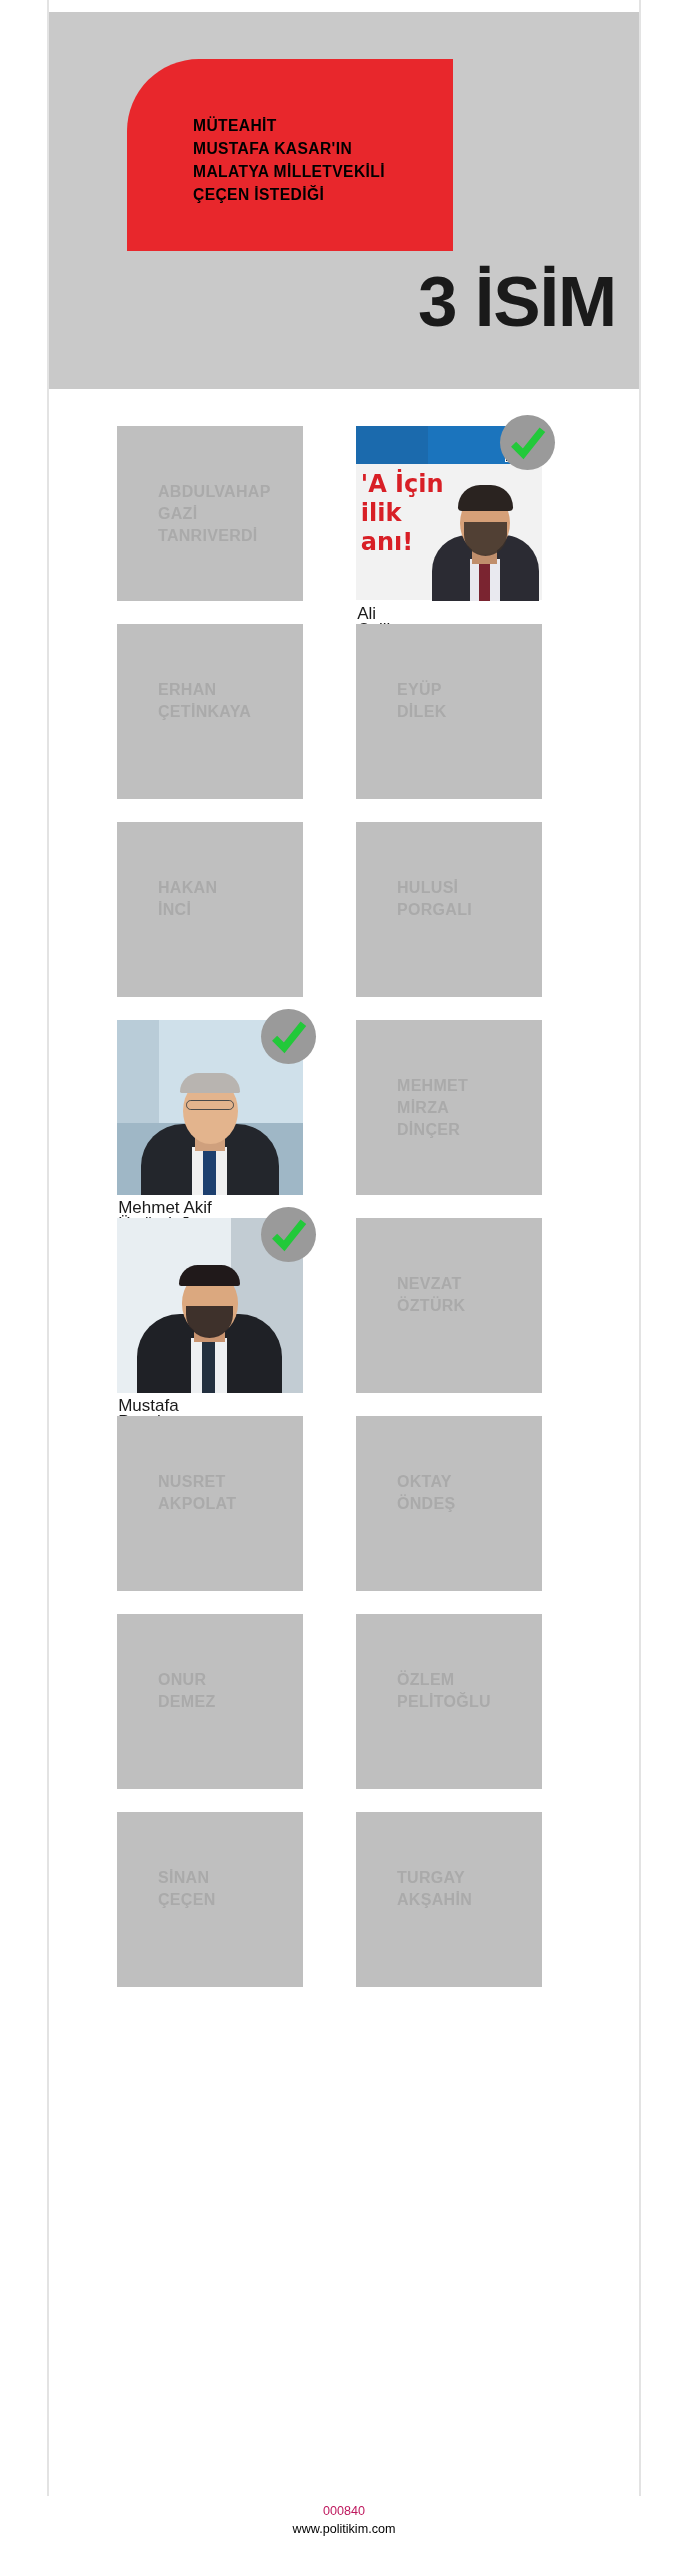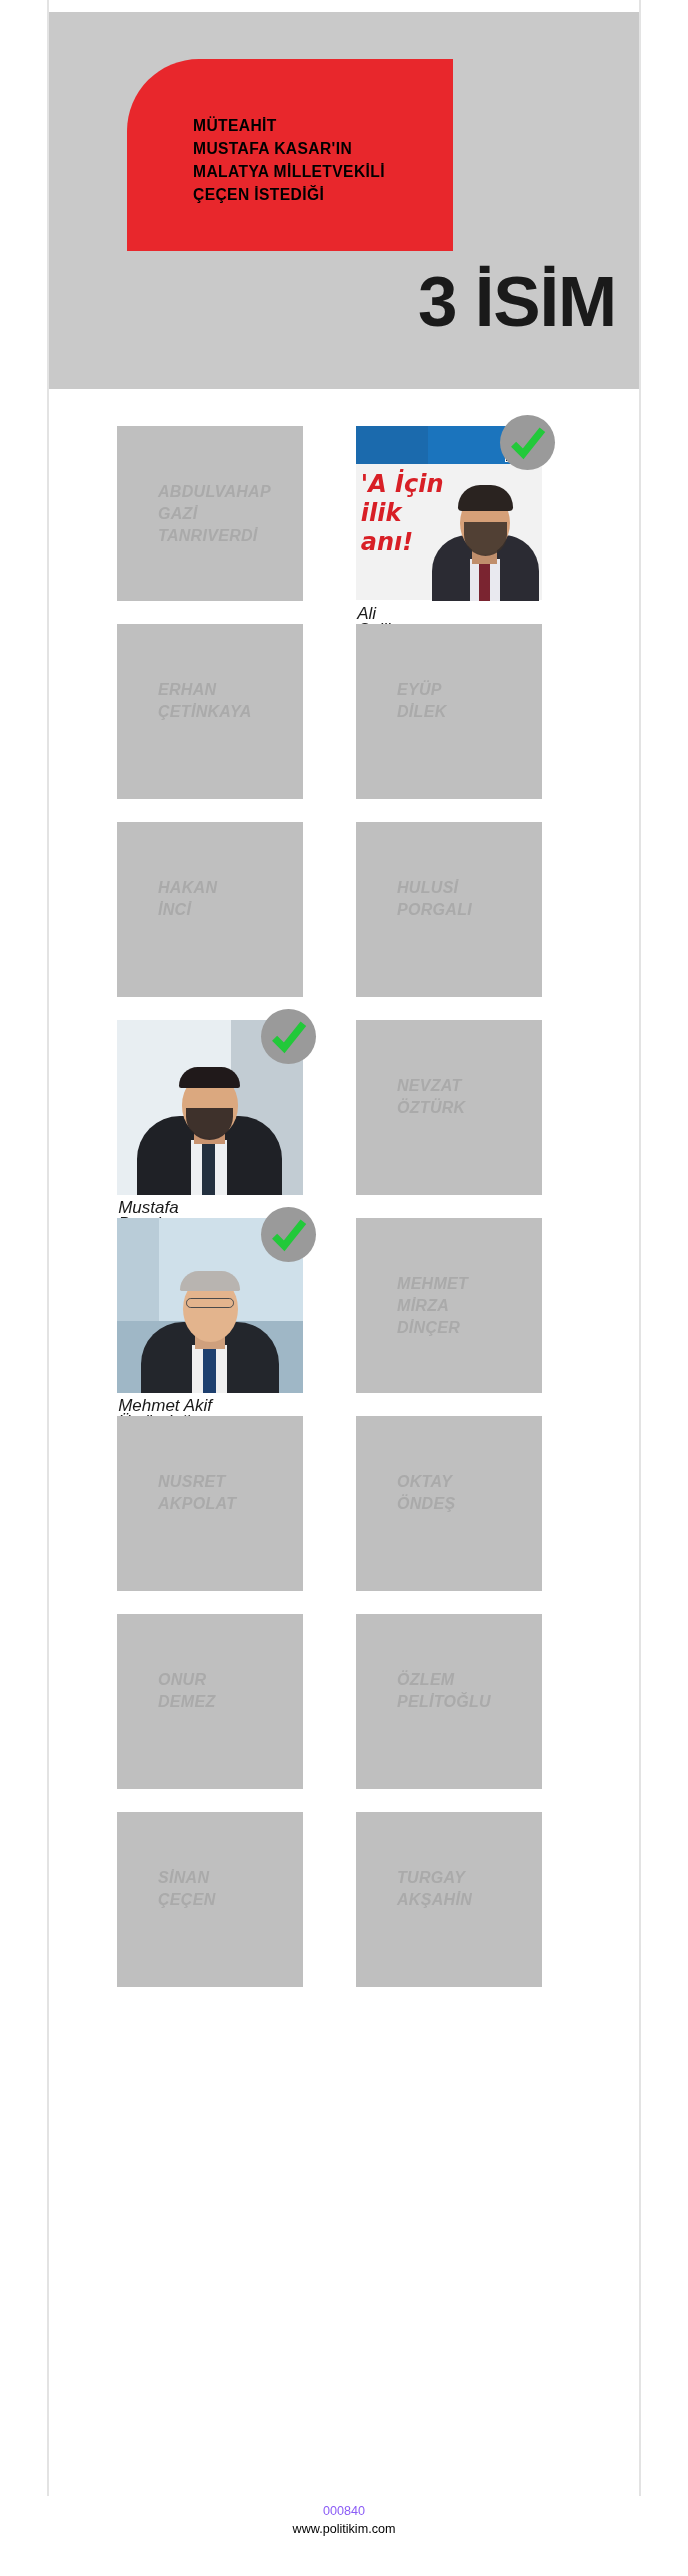--- a/index.html
+++ b/index.html
@@ -88,21 +88,20 @@
 
   .row {
     position: relative;
     height: 198px;
   }
 
   .cell {
     position: absolute;
     width: 186px;
     height: 180px;
-    font-style: italic;
   }
   .cell.col0 { left: 0px; }
   .cell.col1 { left: 239px; }
 
   
   .tile {
     position: absolute;
     left: 0; top: 0;
     width: 186px;
     height: 175px;
@@ -299,21 +298,21 @@
   .footer {
     position: absolute;
     left: 0;
     top: 2502px;
     width: 688px;
     text-align: center;
     color: #333333;
     font-size: 12.6px;
     line-height: 18px;
   }
-  .footer .code { color: #8b5cf6; }
+  .footer .code { color: #be185d; }
   .footer .site { color: #000000; }
 </style>
 </head>
 <body>
 
 <div class="page">
 
   <div class="rail left"></div>
   <div class="rail right"></div>
 
@@ -409,54 +408,20 @@
             <div>HULUSİ</div>
             <div>PORGALI</div>
           </div>
         </div>
       </div>
     </div>
 
     <div class="row">
       <div class="cell col0">
         <div class="photo-wrap">
-          <div class="photo ph-pasahan">
-            <div class="bg-dark"></div>
-            <div class="suit"></div>
-            <div class="shirt"></div>
-            <div class="tie"></div>
-            <div class="neck"></div>
-            <div class="head"></div>
-            <div class="beard"></div>
-            <div class="hair"></div>
-          </div>
-          <div class="check">
-            <svg width="36" height="34" viewBox="0 0 60 56">
-              <path d="M6 30 L22 46 L54 6" stroke="#22c93a" stroke-width="12" fill="none"></path>
-            </svg>
-          </div>
-          <div class="caption">
-            <div>Mustafa</div>
-            <div>Paşahan</div>
-          </div>
-        </div>
-      </div>
-      <div class="cell col1">
-        <div class="tile">
-          <div class="name">
-            <div>NEVZAT</div>
-            <div>ÖZTÜRK</div>
-          </div>
-        </div>
-      </div>
-    </div>
-
-    <div class="row">
-      <div class="cell col0">
-        <div class="photo-wrap">
           <div class="photo ph-ustundag">
             <div class="bg-left"></div>
             <div class="bg-bottom"></div>
             <div class="suit"></div>
             <div class="shirt"></div>
             <div class="tie"></div>
             <div class="neck"></div>
             <div class="head"></div>
             <div class="glasses"></div>
             <div class="hair"></div>
@@ -478,20 +443,54 @@
             <div>MEHMET</div>
             <div>MİRZA</div>
             <div>DİNÇER</div>
           </div>
         </div>
       </div>
     </div>
 
     <div class="row">
       <div class="cell col0">
+        <div class="photo-wrap">
+          <div class="photo ph-pasahan">
+            <div class="bg-dark"></div>
+            <div class="suit"></div>
+            <div class="shirt"></div>
+            <div class="tie"></div>
+            <div class="neck"></div>
+            <div class="head"></div>
+            <div class="beard"></div>
+            <div class="hair"></div>
+          </div>
+          <div class="check">
+            <svg width="36" height="34" viewBox="0 0 60 56">
+              <path d="M6 30 L22 46 L54 6" stroke="#22c93a" stroke-width="12" fill="none"></path>
+            </svg>
+          </div>
+          <div class="caption">
+            <div>Mustafa</div>
+            <div>Paşahan</div>
+          </div>
+        </div>
+      </div>
+      <div class="cell col1">
+        <div class="tile">
+          <div class="name">
+            <div>NEVZAT</div>
+            <div>ÖZTÜRK</div>
+          </div>
+        </div>
+      </div>
+    </div>
+
+    <div class="row">
+      <div class="cell col0">
         <div class="tile">
           <div class="name">
             <div>NUSRET</div>
             <div>AKPOLAT</div>
           </div>
         </div>
       </div>
       <div class="cell col1">
         <div class="tile">
           <div class="name">

